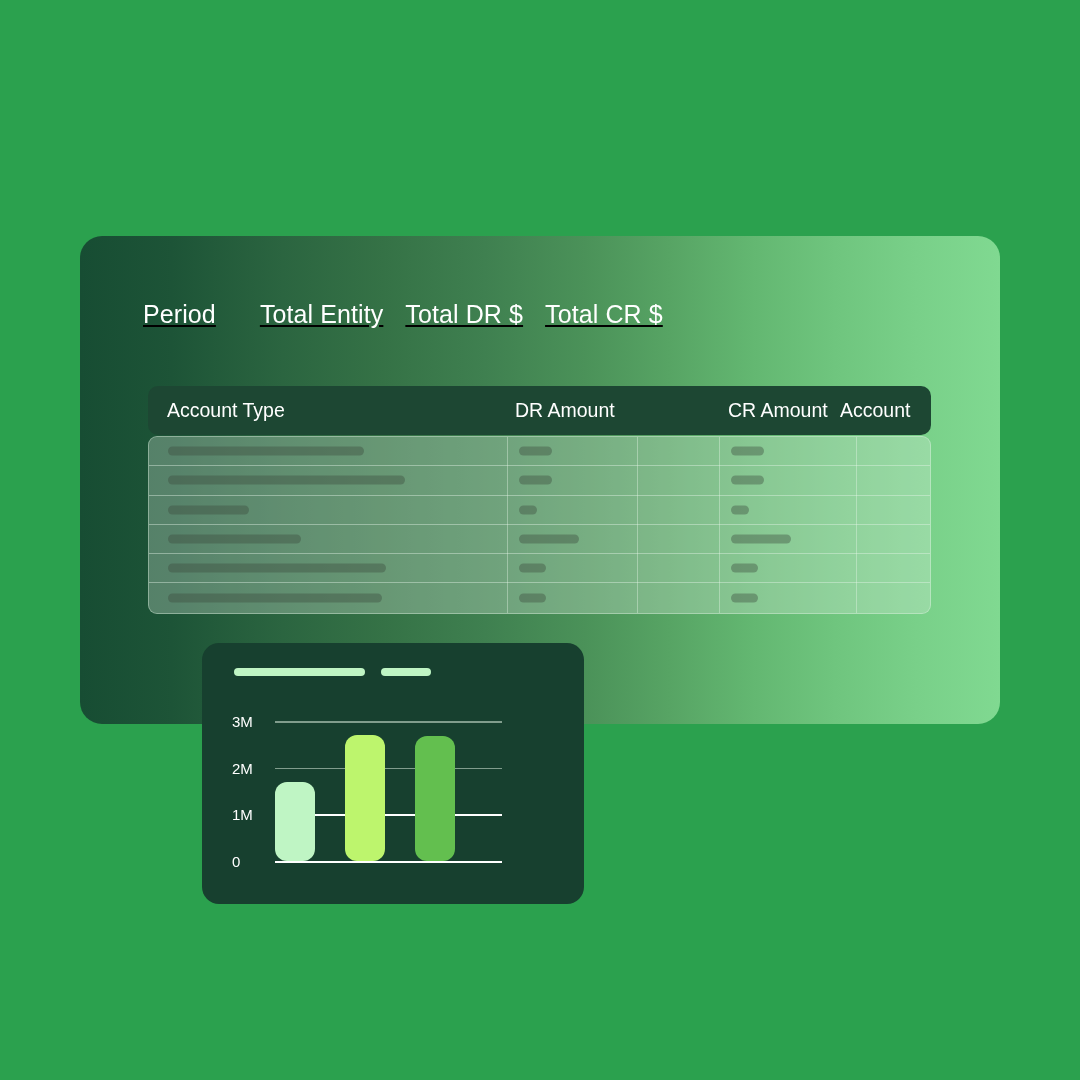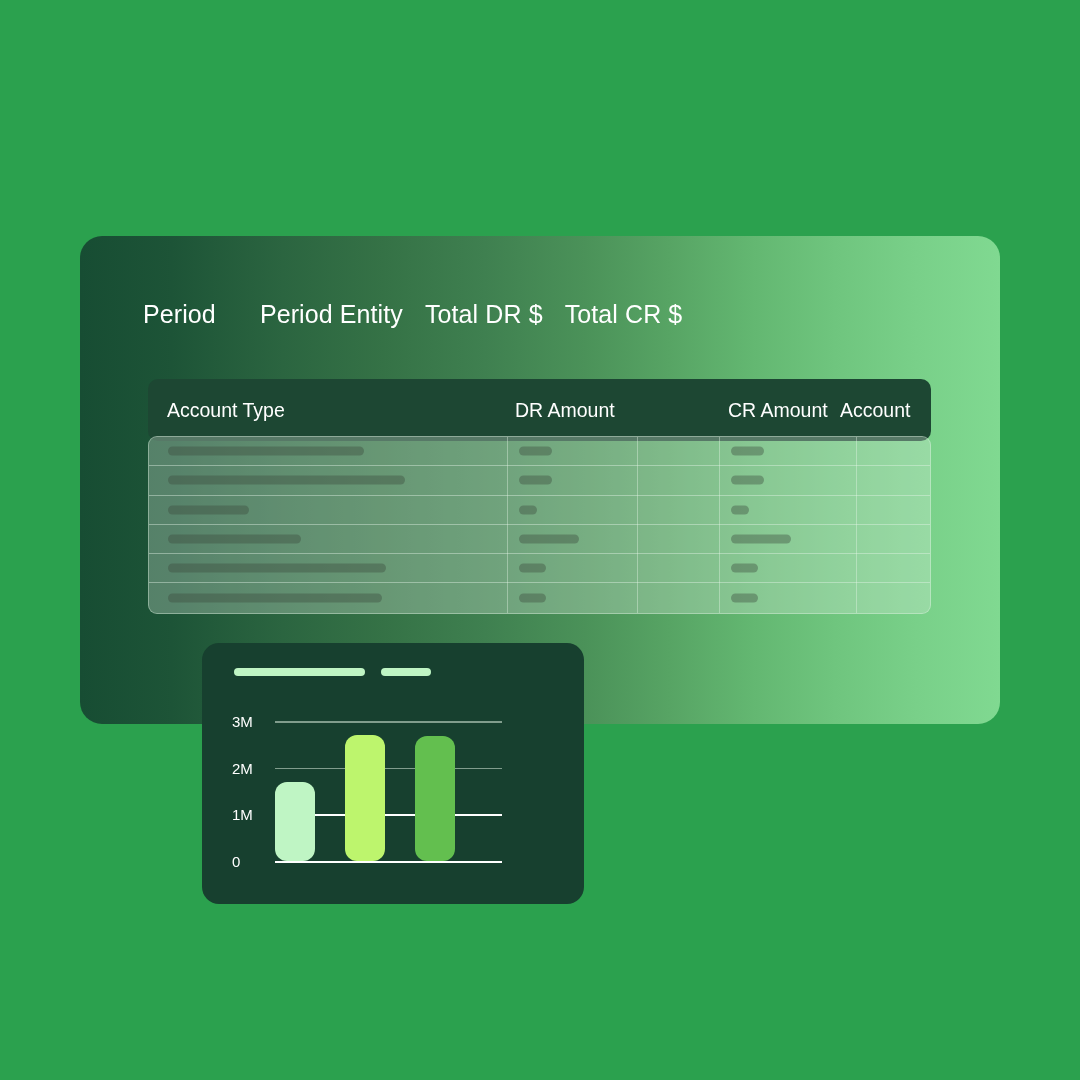--- a/index.html
+++ b/index.html
@@ -39,40 +39,41 @@
   }
 
   
   #filter-row {
     position: absolute;
     left: 63px;
     top: 64px;
     display: flex;
     align-items: flex-end;
     white-space: nowrap;
+    text-decoration: underline;
   }
   .filter-item {
     color: #ffffff;
     font-size: 25px;
     letter-spacing: 0.1px;
     font-weight: 400;
   }
   .filter-item + .filter-item { margin-left: 0; }
   #filter-period       { margin-right: 44px; }
   #filter-entity       { margin-right: 22px; }
   #filter-status       { margin-right: 31px; }
   #filter-total-dr     { margin-right: 22px; }
 
   
   #table-header {
     position: absolute;
     left: 68px;
-    top: 143px;
+    top: 150px;
     width: 783px;
-    height: 62px;
+    height: 49px;
     border-radius: 10px;
     background: #1d4733;
     display: flex;
     align-items: center;
   }
   .th {
     position: absolute;
     color: #ffffff;
     font-size: 19.5px;
     font-weight: 400;
@@ -202,21 +203,21 @@
   
   *, *::before, *::after { box-sizing: border-box; }
 </style>
 </head>
 <body>
 
 <div id="main-panel">
 
   <div id="filter-row">
     <div class="filter-item" id="filter-period">Period</div>
-    <div class="filter-item" id="filter-entity">Period Entity</div>
+    <div class="filter-item" id="filter-entity">Total Entity</div>
     <div class="filter-item" id="filter-total-dr">Total DR $</div>
     <div class="filter-item" id="filter-total-cr">Total CR $</div>
   </div>
 
   <div id="table-header">
     <span class="th" id="th-account">Account Type</span>
     <span class="th" id="th-dr">DR Amount</span>
     <span class="th" id="th-cr">CR Amount</span>
     <span class="th" id="th-currency">Account</span>
   </div>

